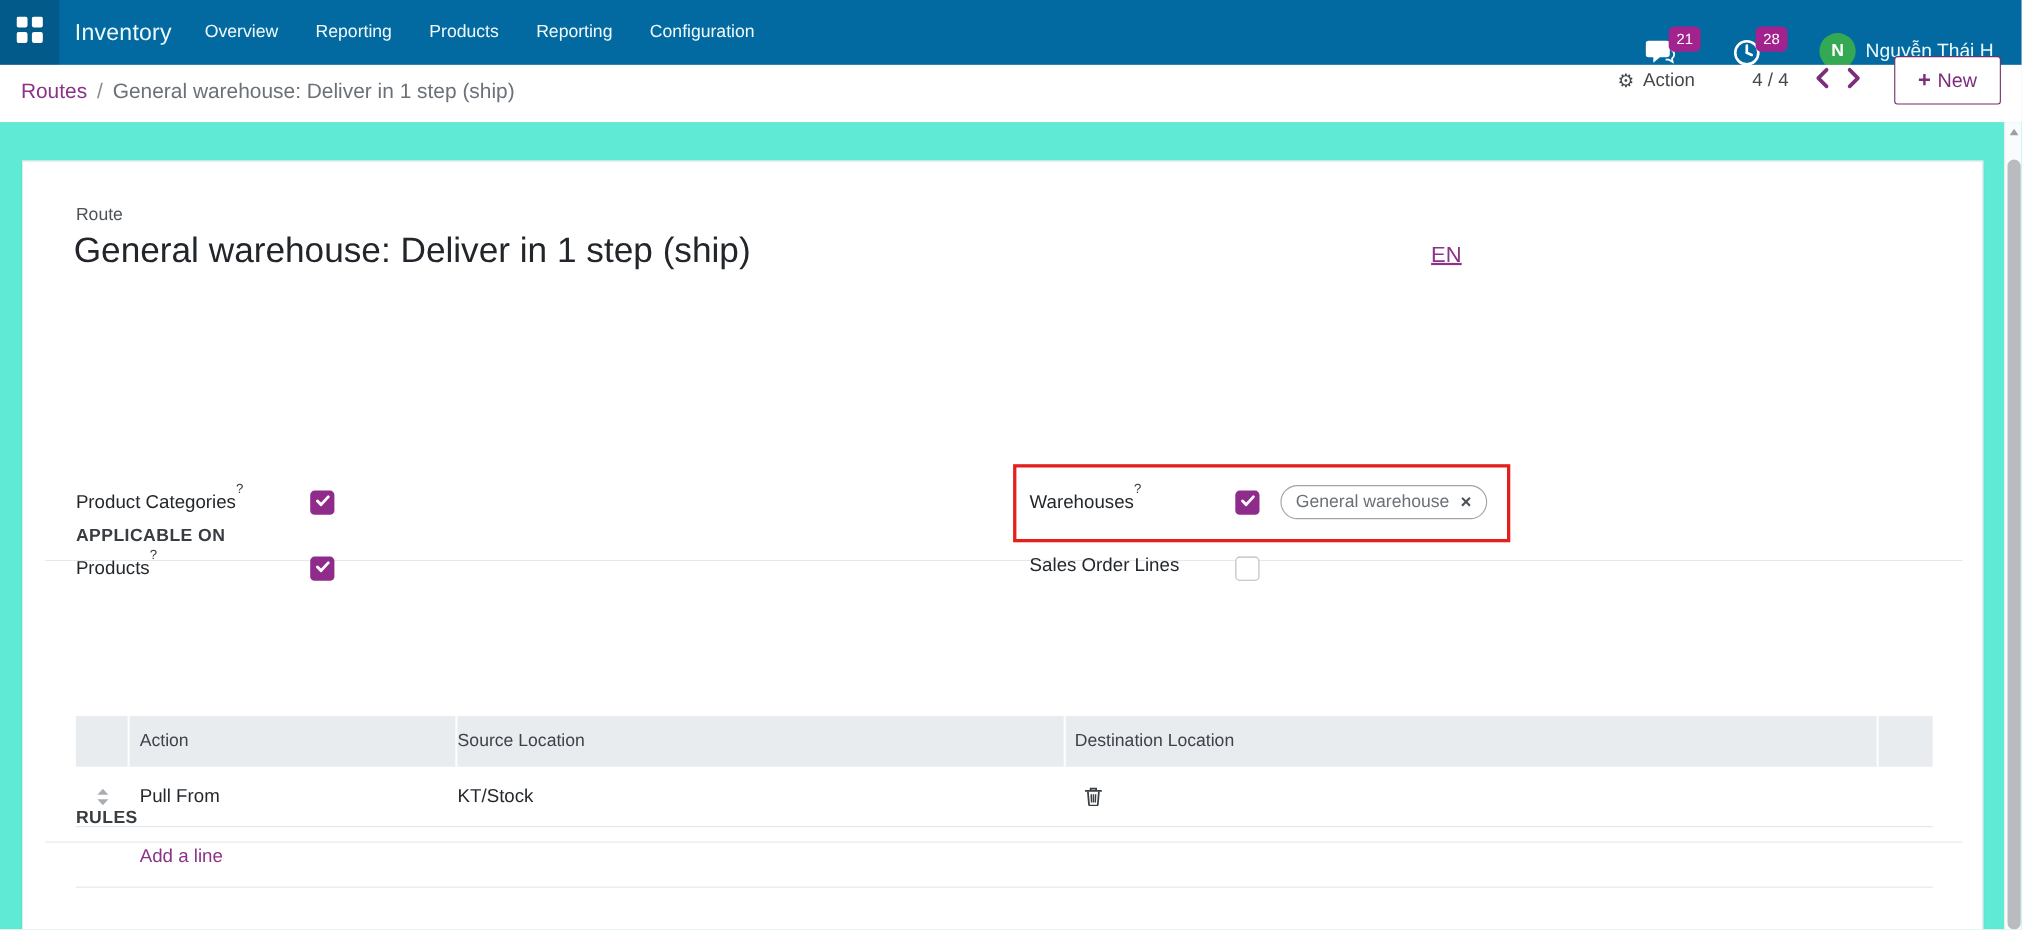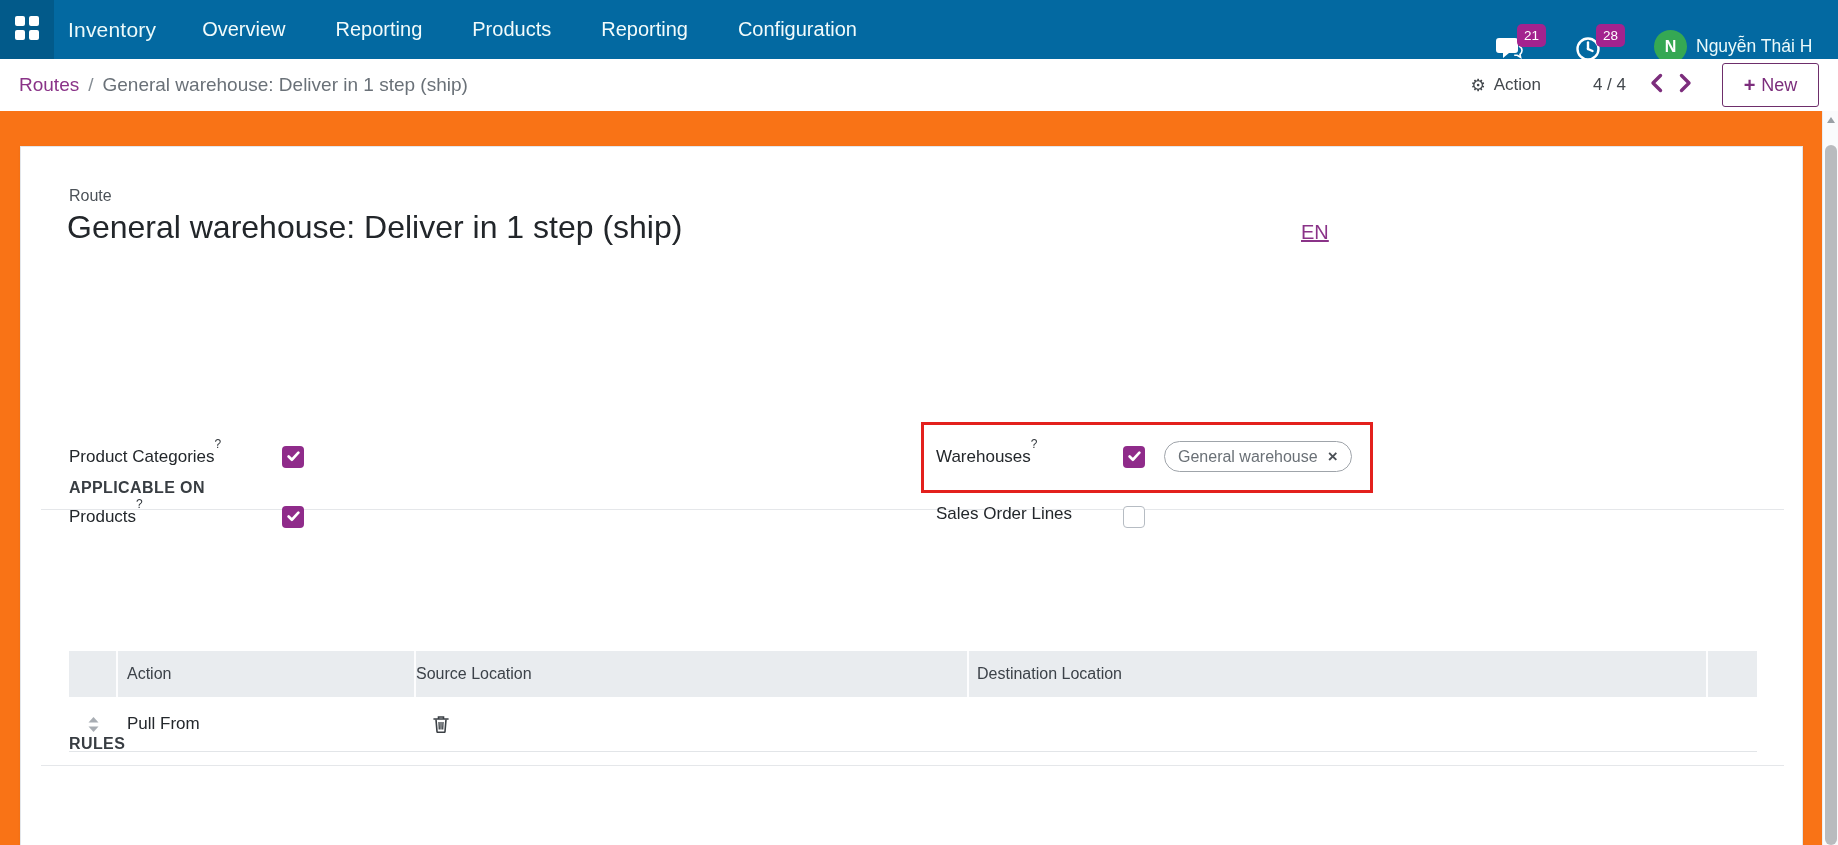--- a/index.html
+++ b/index.html
@@ -4,46 +4,46 @@
 <style>
   * { margin:0; padding:0; box-sizing:border-box; }
   html,body { background:#eff1f4; }
   body { font-family:"Liberation Sans", sans-serif; }
   #canvas { position:relative; width:1838px; height:845px; overflow:hidden; background:#eff1f4; }
 
   
   #navbar { position:absolute; left:0; top:0; width:1838px; height:59px; background:#0369a1; color:#ecfafa; display:flex; align-items:center; }
   .apps-btn { width:54px; height:59px; background:rgba(0,0,0,0.14); display:flex; align-items:center; justify-content:center; cursor:pointer; flex:0 0 auto; }
   .brand { font-size:21px; font-weight:500; margin-left:14px; letter-spacing:0.2px; cursor:pointer; }
-  .nav-menu { display:flex; margin-left:40px; gap:38px; font-size:20px; }
+  .nav-menu { display:flex; margin-left:24px; gap:22px; font-size:16px; }
   .nav-item { padding:6px 6px; cursor:pointer; color:#f2fbfb; white-space:nowrap; }
   .nav-right { position:absolute; left:1496px; top:0; height:59px; display:flex; align-items:center;margin-top:17px; }
   .nav-icon-wrap { position:relative; width:79px; height:59px; display:flex; align-items:center; cursor:pointer; }
   .nav-icon-wrap svg { margin-top:8px; }
   .nav-badge { position:absolute; top:7px; left:21px; min-width:29px; height:23px; padding:0 5px; background:#a3238e; border-radius:5px; color:#fff; font-size:13.5px; display:flex; align-items:center; justify-content:center; }
   .avatar { width:33px; height:33px; border-radius:50%; background:#35a853; color:#fff; font-size:16px; font-weight:bold; display:flex; align-items:center; justify-content:center; margin-right:9px; cursor:pointer; }
   .user-name { font-size:17.5px; white-space:nowrap; cursor:pointer; }
 
   
-  #control-panel { position:absolute; left:0; top:59px; width:1838px; height:52px; background:#fff; display:flex; align-items:center; padding:0 19px; }
+  #control-panel { position:absolute; left:0; top:59px; width:1838px; height:52px; background:#fff; display:flex; align-items:flex-end; padding:16px 19px; }
   .breadcrumb { display:flex; align-items:center; gap:9px; font-size:19px; }
   .bc-root { color:#8a3388; cursor:pointer; }
   .bc-sep { color:#868d94; }
   .bc-current { color:#6a7178; }
   .cp-right { margin-left:auto; display:flex; align-items:center; }
   .action-btn { display:flex; align-items:center; gap:8px; font-size:17px; color:#43484d; cursor:pointer; }
   .gear { font-size:17px; color:#43484d; }
   .pager { margin-left:52px; font-size:17px; color:#43484d; }
   .chev-btn { margin-left:24px; cursor:pointer; display:flex; align-items:center; }
   .chev-btn + .chev-btn { margin-left:16px; }
   .new-btn { margin-left:30px; height:44px; min-width:97px; padding:0 14px; background:#fff; border:1px solid #6e2e6b; border-radius:3px; color:#7c2d7c; font-size:18px; display:flex; align-items:center; justify-content:center; gap:6px; cursor:pointer; }
   .new-plus { font-weight:bold; font-size:20px; line-height:1; }
 
   
-  #content { position:absolute; left:0; top:111px; width:1838px; height:734px; background:#f97316; }
+  #content { position:absolute; left:0; top:111px; width:1838px; height:734px; background:#5eead4; }
   #sheet { position:absolute; left:20px; top:35px; width:1783px; height:745px; background:#fff; border:1px solid #e3e6ea; box-shadow:0 1px 3px rgba(0,0,0,0.05); }
   .record-label { position:absolute; left:48px; top:40px; font-size:16px; color:#4c5258; }
   .sheet-title { position:absolute; left:46px; top:62px; font-size:32px; font-weight:400; color:#22262a; cursor:text; }
   .lang-badge { position:absolute; left:1280px; top:74px; font-size:20px; color:#8a3388; cursor:pointer;text-decoration:underline; }
   .section-heading { position:absolute; font-size:16px; font-weight:bold; color:#383d42; letter-spacing:0.4px; }
   .section-rule { position:absolute; left:20px; width:1743px; border-top:1px solid #e5e7ea; }
   .subtitle { position:absolute; left:48px; top:242px; font-size:17px; color:#9aa1a8; }
 
   .field-label { position:absolute; font-size:17px; color:#23272b; white-space:nowrap; }
   .help-sup { font-size:12px; color:#33383d; position:relative; top:-7px; cursor:help; }
@@ -227,33 +227,37 @@
         <div class="tr td-row">
           <div class="cell c0">
             <span class="drag-handle">
               <svg width="13" height="17" viewBox="0 0 13 17">
                 <polygon points="6.5,1 11.5,6.5 1.5,6.5" fill="#a8adb3"></polygon>
                 <polygon points="1.5,10.5 11.5,10.5 6.5,16" fill="#a8adb3"></polygon>
               </svg>
             </span>
           </div>
           <div class="cell c1">Pull From</div>
+          <div class="cell c2">KT/Stock</div>
           <div class="cell c4">
             <span class="trash-btn">
               <svg width="16" height="18" viewBox="0 0 16 18">
                 <line x1="1" y1="4" x2="15" y2="4" stroke="#3a3f44" stroke-width="1.6" stroke-linecap="round"></line>
                 <path d="M5.5 4 v-2 h5 v2" fill="none" stroke="#3a3f44" stroke-width="1.6"></path>
                 <path d="M3 4.5 l1 12 a1 1 0 0 0 1 0.9 h6 a1 1 0 0 0 1 -0.9 l1 -12" fill="none" stroke="#3a3f44" stroke-width="1.6"></path>
                 <line x1="6" y1="7" x2="6.3" y2="14.5" stroke="#3a3f44" stroke-width="1.3"></line>
                 <line x1="8" y1="7" x2="8" y2="14.5" stroke="#3a3f44" stroke-width="1.3"></line>
                 <line x1="10" y1="7" x2="9.7" y2="14.5" stroke="#3a3f44" stroke-width="1.3"></line>
               </svg>
             </span>
           </div>
         </div>
+        <div class="add-line-row">
+          <span class="add-line">Add a line</span>
+        </div>
       </div>
 
     </div>
   </div>
 
   <div id="scrollbar">
     <div class="sb-arrow"></div>
     <div class="sb-thumb"></div>
   </div>
 

